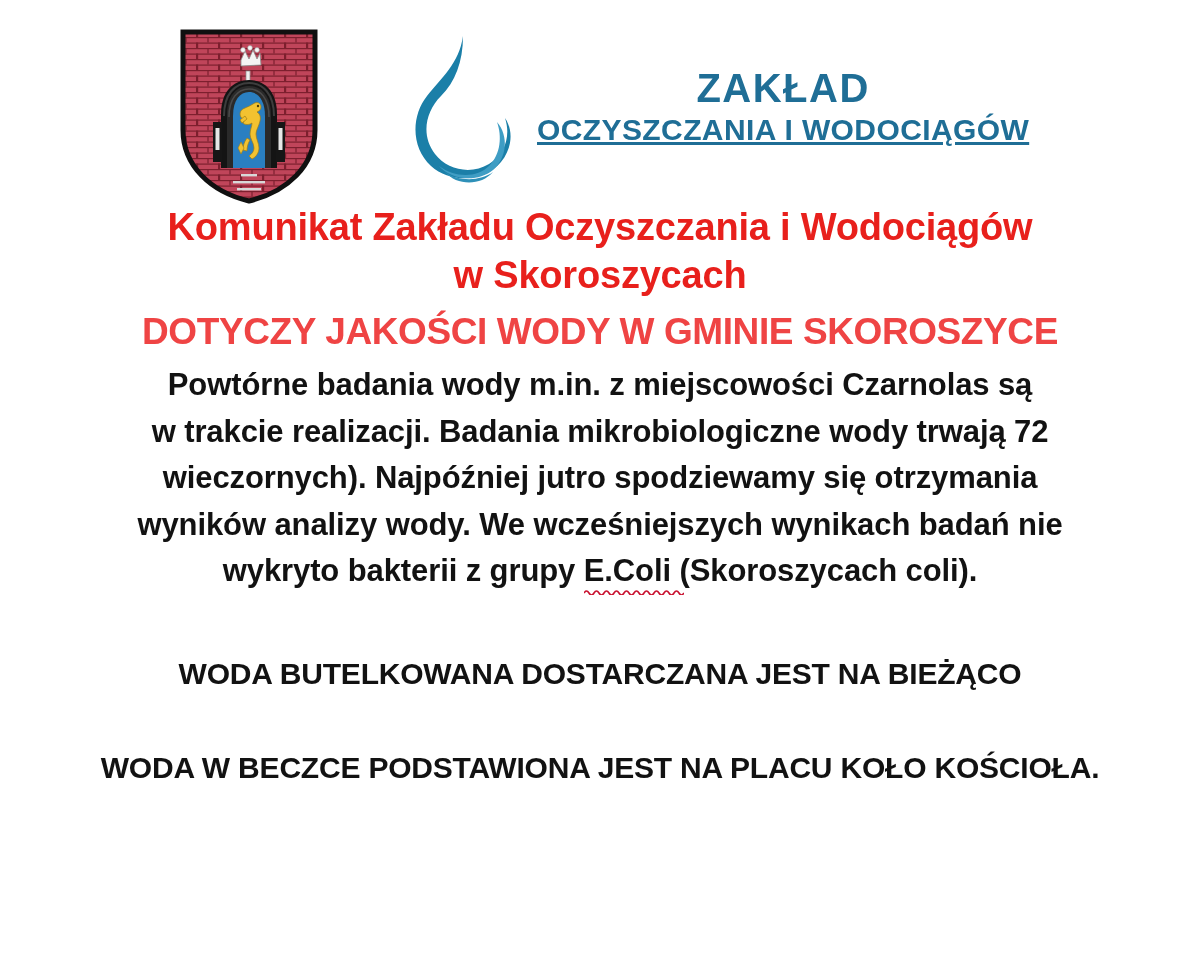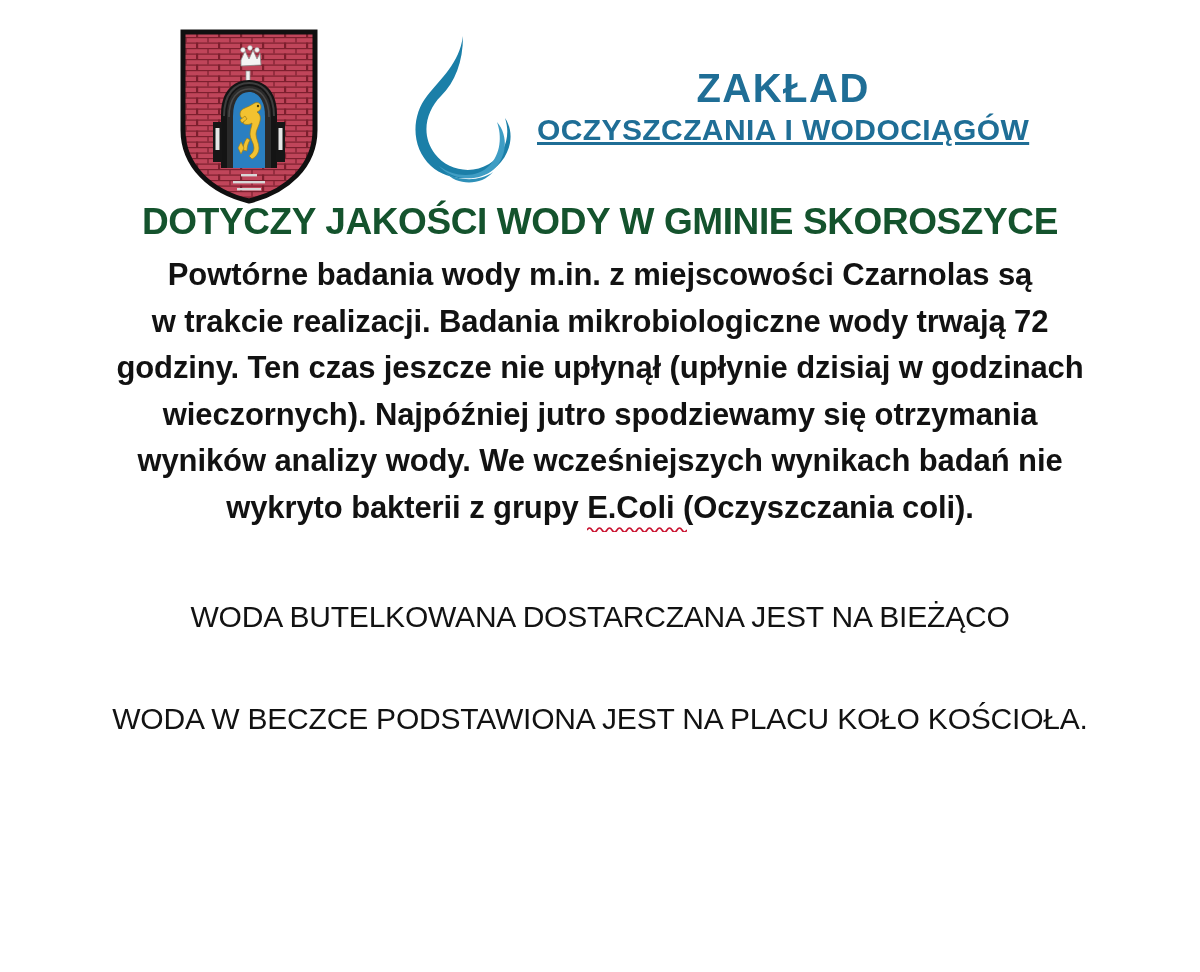--- a/index.html
+++ b/index.html
@@ -82,21 +82,21 @@
     color: #e8201c;
     font-family: "Liberation Sans", sans-serif;
     font-weight: bold;
     font-size: 38px;
     line-height: 1.26;
     margin: 14px 0 0 0;
     letter-spacing: -0.2px;
   }
 
   .headline-red-caps {
-    color: #14532d;
+    color: #ef4444;
     font-family: "Liberation Sans", sans-serif;
     font-weight: bold;
     font-size: 37px;
     line-height: 1.2;
     margin: 10px 0 0 0;
     letter-spacing: -0.4px;
     white-space: nowrap;
   }
 
   .paragraph {
@@ -121,25 +121,24 @@
     right: 0;
     bottom: -7px;
     height: 7px;
     display: block;
     pointer-events: none;
   }
 
   .notice-block {
     color: #121212;
     font-family: "Liberation Sans", sans-serif;
-    font-weight: normal;
+    font-weight: bold;
     font-size: 30px;
     line-height: 1.42;
     letter-spacing: -0.2px;
-    margin-top: 7px;
   }
 
   .gap-lg { height: 58px; }
   .gap-md { height: 52px; }
 
   .nowrap { white-space: nowrap; }
 </style>
 </head>
 <body>
 
@@ -237,32 +236,35 @@
     </div>
 
     <div class="logo-text">
       <div class="line1">ZAKŁAD</div>
       <div class="line2">OCZYSZCZANIA I WODOCIĄGÓW</div>
     </div>
   </div>
 
   <div class="content">
 
+    <div class="headline-red">
+      <div>Komunikat Zakładu Oczyszczania i Wodociągów</div>
+      <div>w Skoroszycach</div>
+    </div>
 
     <div class="headline-red-caps">DOTYCZY JAKOŚCI WODY W GMINIE SKOROSZYCE</div>
 
     <div class="paragraph">
       <div class="nowrap">Powtórne badania wody m.in. z miejscowości Czarnolas są</div>
       <div class="nowrap">w trakcie realizacji. Badania mikrobiologiczne wody trwają 72</div>
-      <div class="nowrap">godziny. Ten czas jeszcze nie upłynął (upłynie dzisiaj w godzinach</div>
       <div class="nowrap">wieczornych). Najpóźniej jutro spodziewamy się otrzymania</div>
       <div class="nowrap">wyników analizy wody. We wcześniejszych wynikach badań nie</div>
       <div class="nowrap"><span>wykryto bakterii z grupy </span><span class="spell-error"><span>E.Coli</span><svg class="squiggle" viewBox="0 0 100 7" preserveAspectRatio="none">
               <path d="M0 5 Q2.5 1 5 5 T10 5 T15 5 T20 5 T25 5 T30 5 T35 5 T40 5 T45 5 T50 5 T55 5 T60 5 T65 5 T70 5 T75 5 T80 5 T85 5 T90 5 T95 5 T100 5" fill="none" stroke="#c8102e" stroke-width="1.6"></path>
-            </svg></span><span> (Oczyszczania coli).</span></div>
+            </svg></span><span> (Skoroszycach coli).</span></div>
     </div>
 
     <div class="gap-lg"></div>
 
     <div class="notice-block">
       <div>WODA BUTELKOWANA DOSTARCZANA JEST NA BIEŻĄCO</div>
     </div>
 
     <div class="gap-md"></div>
 

